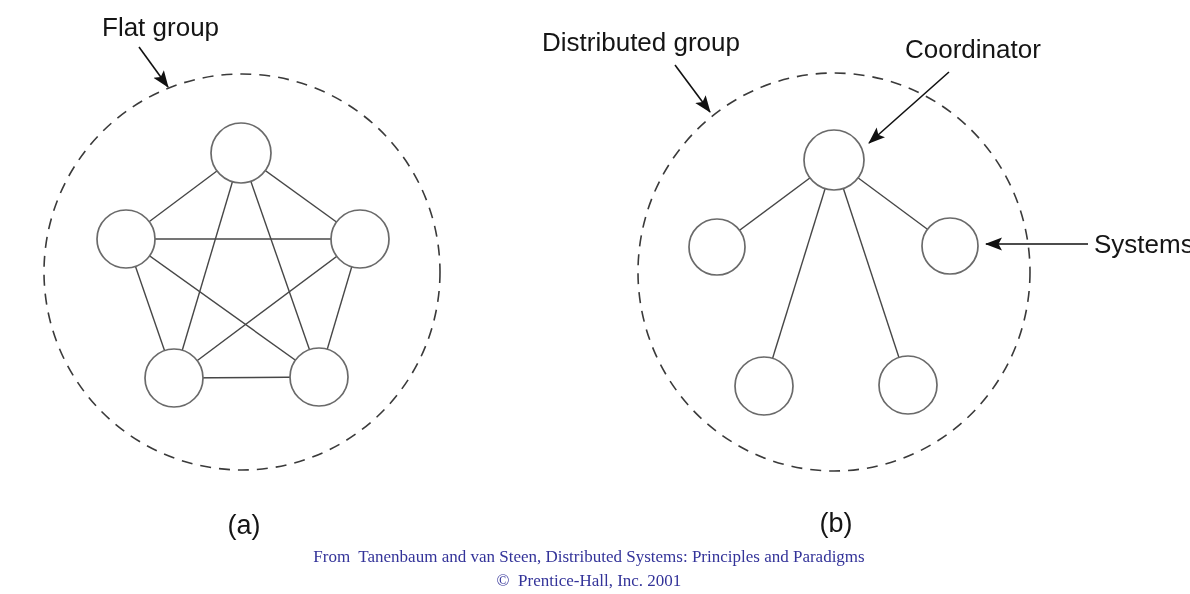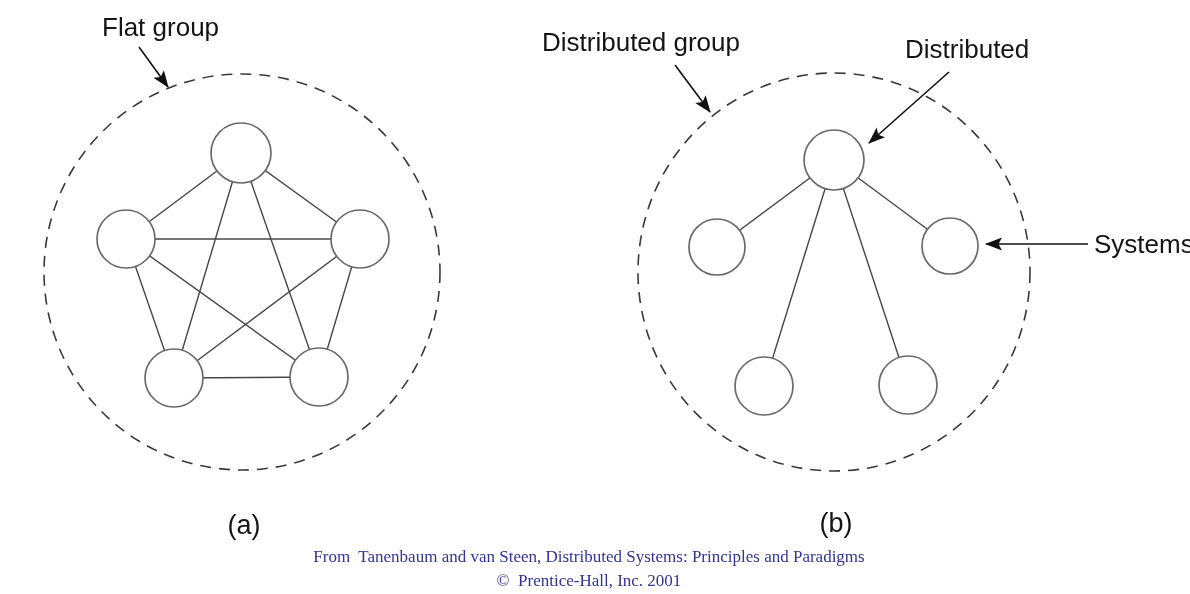--- a/index.html
+++ b/index.html
@@ -113,21 +113,21 @@
       <line class="arrow-line" marker-end="url(#ah)" x1="663" y1="65" x2="698" y2="112"></line>
       <line class="arrow-line" marker-end="url(#ah)" x1="937" y1="72" x2="857" y2="143"></line>
       <line class="arrow-line" marker-end="url(#ah)" x1="1076" y1="244" x2="974" y2="244"></line>
     </g>
   </svg>
 
   <div class="label" id="flat-group-label">Flat group</div>
 
   <div class="label" id="hierarchical-group-label">Distributed group</div>
 
-  <div class="label" id="coordinator-label">Distributed</div>
+  <div class="label" id="coordinator-label">Coordinator</div>
 
   <div class="label" id="worker-label">Systems</div>
 
   <div class="panel-label" id="panel-a-label">(a)</div>
 
   <div class="panel-label" id="panel-b-label">(b)</div>
 
   <div class="caption">
     <div>From  Tanenbaum and van Steen, Distributed Systems: Principles and Paradigms</div>
     <div>©  Prentice-Hall, Inc. 2001</div>

